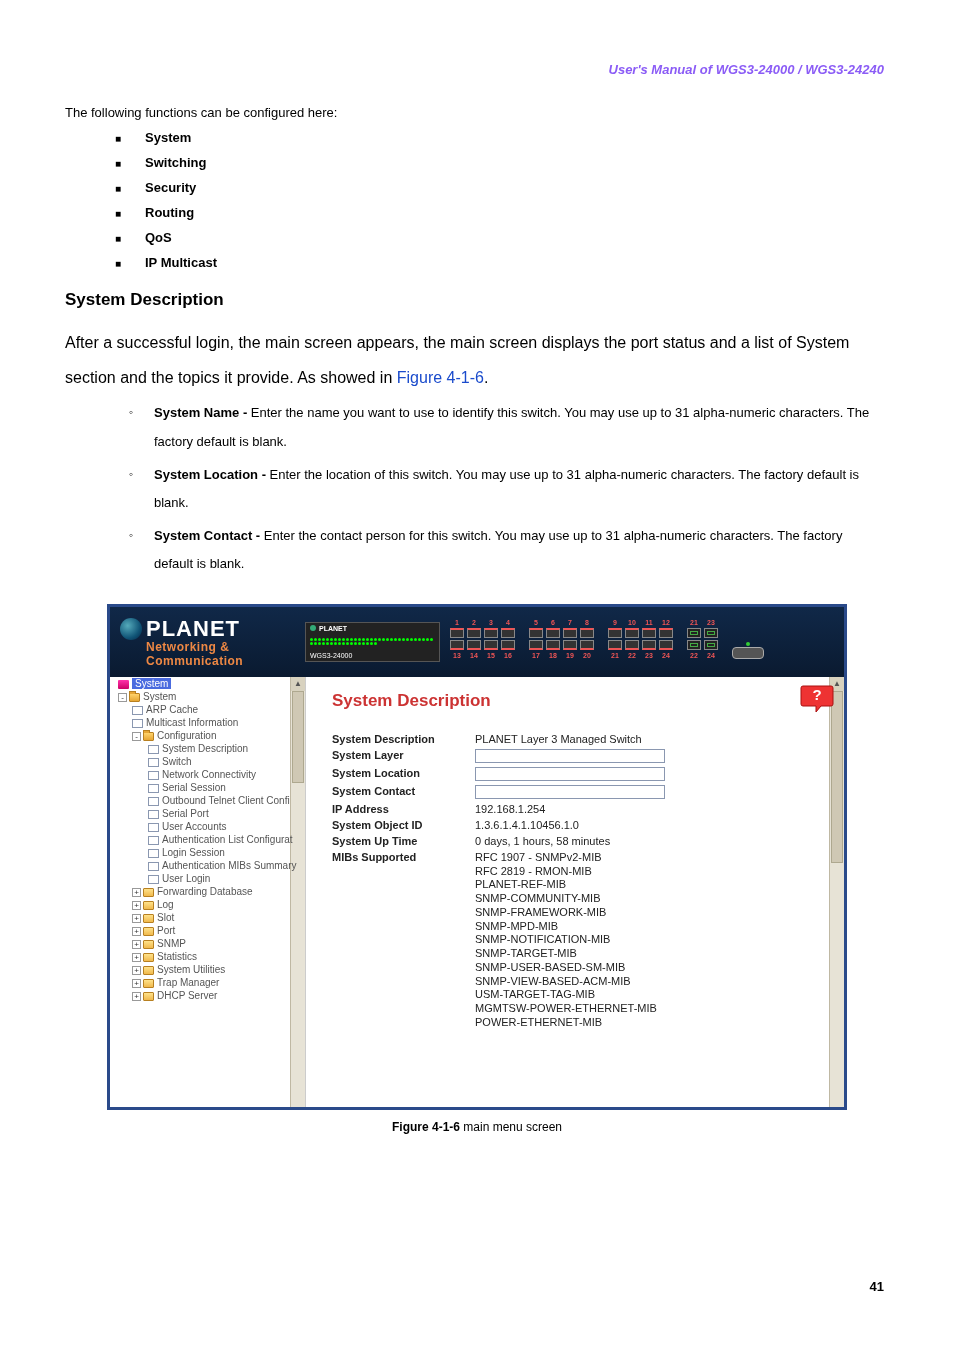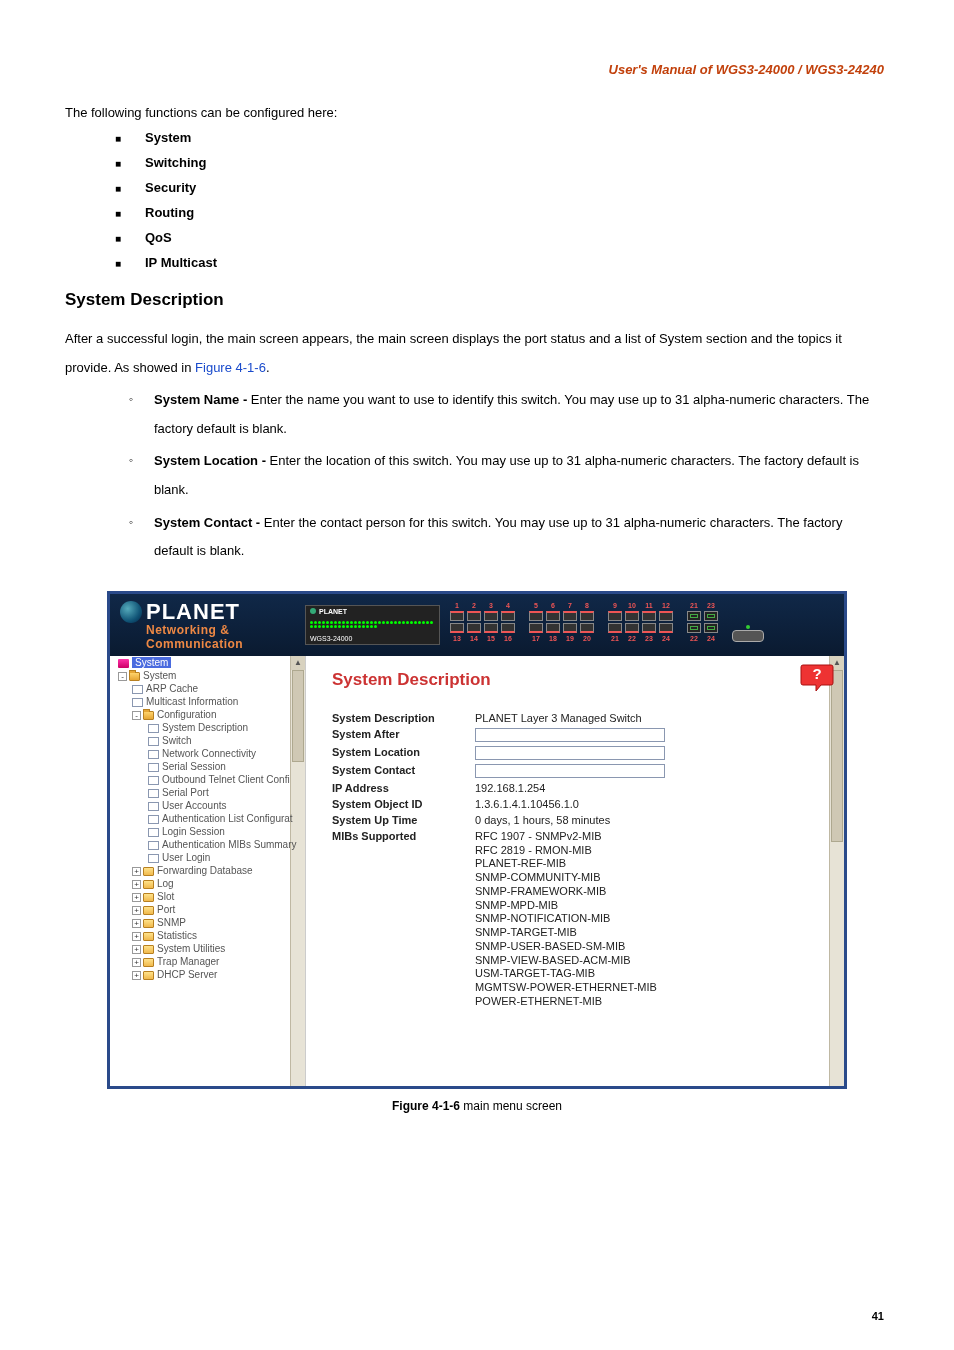--- a/index.html
+++ b/index.html
@@ -16,47 +16,47 @@
     position: relative;
     box-sizing: border-box;
     padding: 60px 65px 40px 65px;
   }
   .header-right {
     position: absolute;
     top: 62px;
     right: 70px;
     font-style: italic;
     font-weight: bold;
-    color: #c2410c;
+    color: #8b5cf6;
     font-size: 13px;
   }
   .intro { margin-top: 45px; font-size: 13px; }
   ul.blk { list-style: none; padding-left: 50px; margin: 10px 0 20px 0; }
   ul.blk li { margin: 10px 0; font-weight: bold; }
   ul.blk li::before { content: "■"; display:inline-block; width: 30px; font-size: 10px; }
   h3.sect { font-size: 17px; font-weight: bold; margin: 20px 0 15px 0; }
-  .body-text { line-height: 2.2; font-size: 13px; }
+  .body-text { line-height: 2.2; font-size: 16px; }
   .figref { color: #1a4bcc; }
   ul.circ { list-style: none; padding-left: 60px; margin: 4px; }
   ul.circ li { position: relative; line-height: 2.2; margin-bottom: 4px; padding-left: 25px; }
   ul.circ li::before { content: "◦"; position: absolute; left: 0; top: 0; font-size: 12px; }
   .bold { font-weight: bold; }
   .figcap { text-align:center; font-size: 12px; margin-top: 10px; }
-  .page-num { position: absolute; bottom: 28px; right: 70px; font-weight: bold; font-size: 11px; }
+  .page-num { position: absolute; bottom: 56px; right: 70px; font-weight: bold; font-size: 13px; }
 
   
   .shot {
     width: 740px;
     margin: 25px auto 0 auto;
     border: 3px solid #2a4a8a;
     background: #fff;
     box-sizing: border-box;
   }
   .shot-banner {
-    height: 62px;
+    height: 70px;
     background: linear-gradient(#102848,#0a1a30);
     display: flex;
     align-items: center;
     padding: 0 10px;
     gap: 10px;
   }
   .logo-box {
     width: 175px;
     display:flex;
     flex-direction:column;
@@ -389,21 +389,21 @@
           </svg>
         </div>
         <h2 class="red">System Description</h2>
         <table class="desc">
           <tbody>
               <tr>
                 <td class="l">System Description</td>
                 <td>PLANET Layer 3 Managed Switch</td>
               </tr>
           <tr>
-                <td class="l">System After</td>
+                <td class="l">System Layer</td>
                 <td>
                   <div class="txt-input"></div>
                 </td>
               </tr>
           <tr>
                 <td class="l">System Location</td>
                 <td>
                   <div class="txt-input"></div>
                 </td>
               </tr>

